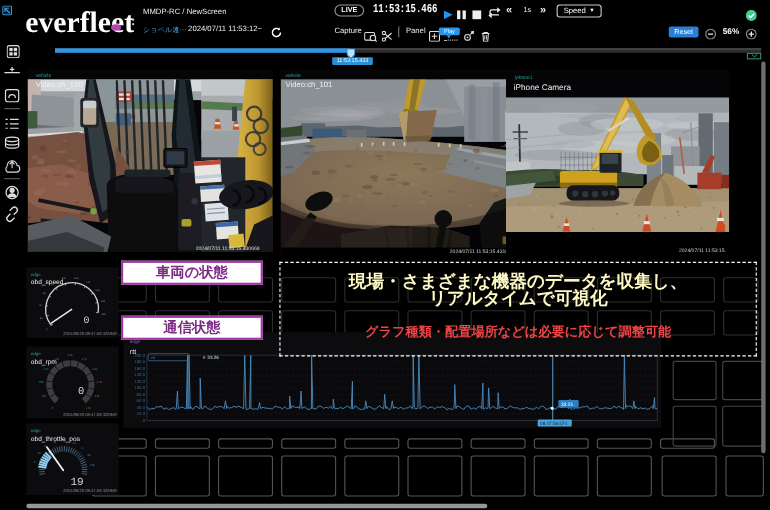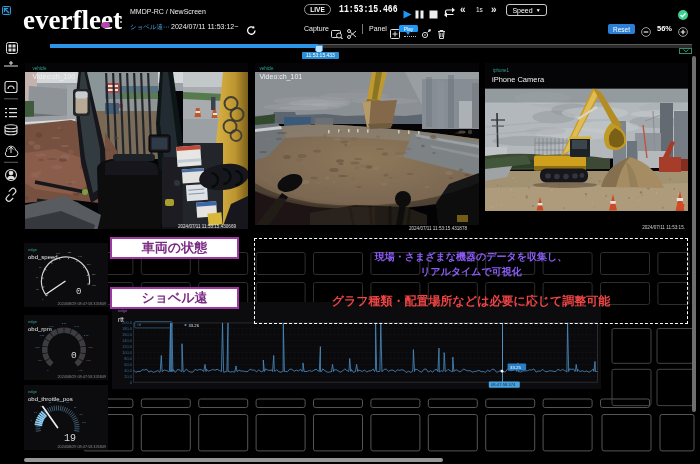--- a/index.html
+++ b/index.html
@@ -469,21 +469,21 @@
 <path d="M0,128 Q60,146 120,144 L120,169 L0,169 Z" fill="#55412f" opacity="0.45"></path>
 <rect x="0" y="162" width="224" height="7" fill="#000"></rect>
 <path d="M0,60 L0,169 L224,169 L224,60 L224,120 Q150,150 60,140 Q20,133 0,120 Z" fill="#0a0908" opacity="0.35"></path>
 </g>
 <rect x="0" y="0" width="224" height="9" fill="#050507"></rect>
 <text x="4.5" y="7" font-size="4.5" fill="#2fa38f">vehicle</text>
 <text x="4.5" y="16" font-size="7" fill="#f0f0f0">Video:ch_101</text>
 <text x="212" y="167" text-anchor="end" font-size="4.6" fill="#d8d8d8">2024/07/11 11:53:15.431878</text>
 </svg>
     </div>
-  <div class="panel" id="v3" style="left:485px;top:62.5px;width:203px;height:168.5px;overflow:hidden;">
+  <div class="panel" id="v3" style="left:460px;top:62.5px;width:203px;height:168.5px;overflow:hidden;">
       <svg width="203" height="169" style="position:absolute;left:0;top:0;" font-family="Liberation Sans, sans-serif">
 <defs>
 <filter id="bl3" x="-5%" y="-5%" width="110%" height="110%">
             <feGaussianBlur stdDeviation="0.6"></feGaussianBlur>
           </filter>
 
 </defs>
 <rect width="203" height="169" fill="#050507"></rect>
 <g filter="url(#bl3)">
 <rect x="0" y="25.5" width="203" height="70" fill="#b2b8bc"></rect>
@@ -636,24 +636,24 @@
 <rect x="0" y="148" width="203" height="21" fill="#000"></rect>
 </g>
 <rect x="0" y="0" width="203" height="25.5" fill="#050507"></rect>
 <text x="8" y="9" font-size="4.5" fill="#2fa38f">iphone1</text>
 <text x="7" y="19" font-size="7.5" fill="#f0f0f0">iPhone Camera</text>
 <text x="200" y="166" text-anchor="end" font-size="4.6" fill="#d0d0d0">2024/07/11 11:53:15.</text>
 </svg>
     </div>
 
   <div class="box-purple" style="top:237px;">車両の状態</div>
-  <div class="box-purple" style="top:286.5px;">ショベル遠</div>
+  <div class="box-purple" style="top:286.5px;">通信状態</div>
 
   <div class="abs" style="left:254px;top:238px;width:434px;height:86px;border:1.5px dashed #fff;box-sizing:border-box;z-index:6;"></div>
-  <div class="abs" style="left:254px;top:249px;width:434px;text-align:center;font-size:10px;font-weight:bold;color:#8b5cf6;line-height:15px;z-index:6;">現場・さまざまな機器のデータを収集し、<br>リアルタイムで可視化</div>
+  <div class="abs" style="left:254px;top:249px;width:434px;text-align:center;font-size:16px;font-weight:bold;color:#fef9c3;line-height:15px;z-index:6;">現場・さまざまな機器のデータを収集し、<br>リアルタイムで可視化</div>
   <div class="abs" style="left:254px;top:293px;width:434px;text-align:center;font-size:12px;font-weight:bold;color:#ef4444;z-index:6;">グラフ種類・配置場所などは必要に応じて調整可能</div>
 
   <div class="panel" id="g1" style="left:24px;top:243px;width:84px;height:63.5px;">
       <svg width="84" height="63.5" style="position:absolute;left:0;top:0;" font-family="Liberation Sans, sans-serif">
 <text x="4" y="8" font-size="4" fill="#2fa38f">edge</text>
 <text x="4" y="15.5" font-size="6" fill="#e8e8e8">obd_speed</text>
 <path d="M 22.6 52.8 A 24 24 0 1 1 65.3 41.3" fill="none" stroke="#d0d0d0" stroke-width="1.2"></path>
 <text x="18.6" y="56.9" text-anchor="middle" font-size="2.3" fill="#8f8f8f">0</text>
         <line x1="24.2" y1="51.5" x2="22.6" y2="52.8" stroke="#bbb" stroke-width="0.7"></line>
         <text x="13.5" y="46.7" text-anchor="middle" font-size="2.3" fill="#8f8f8f">20</text>

